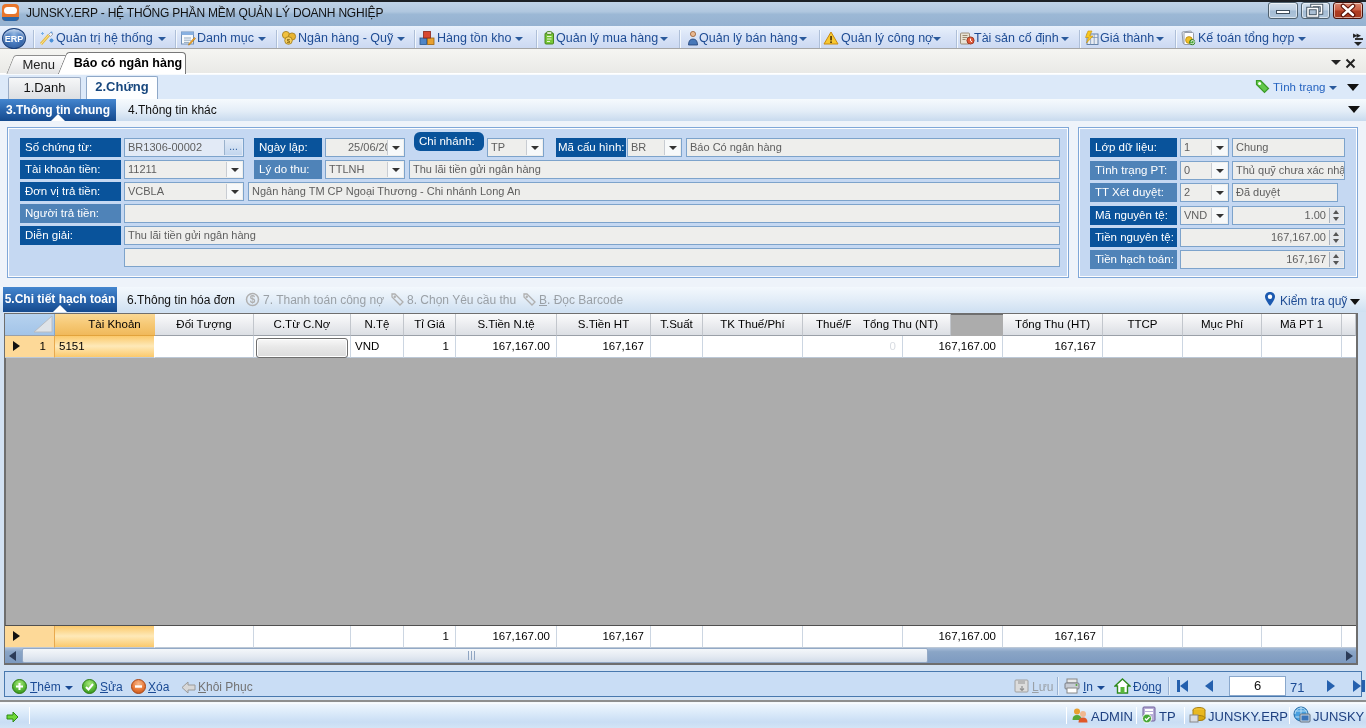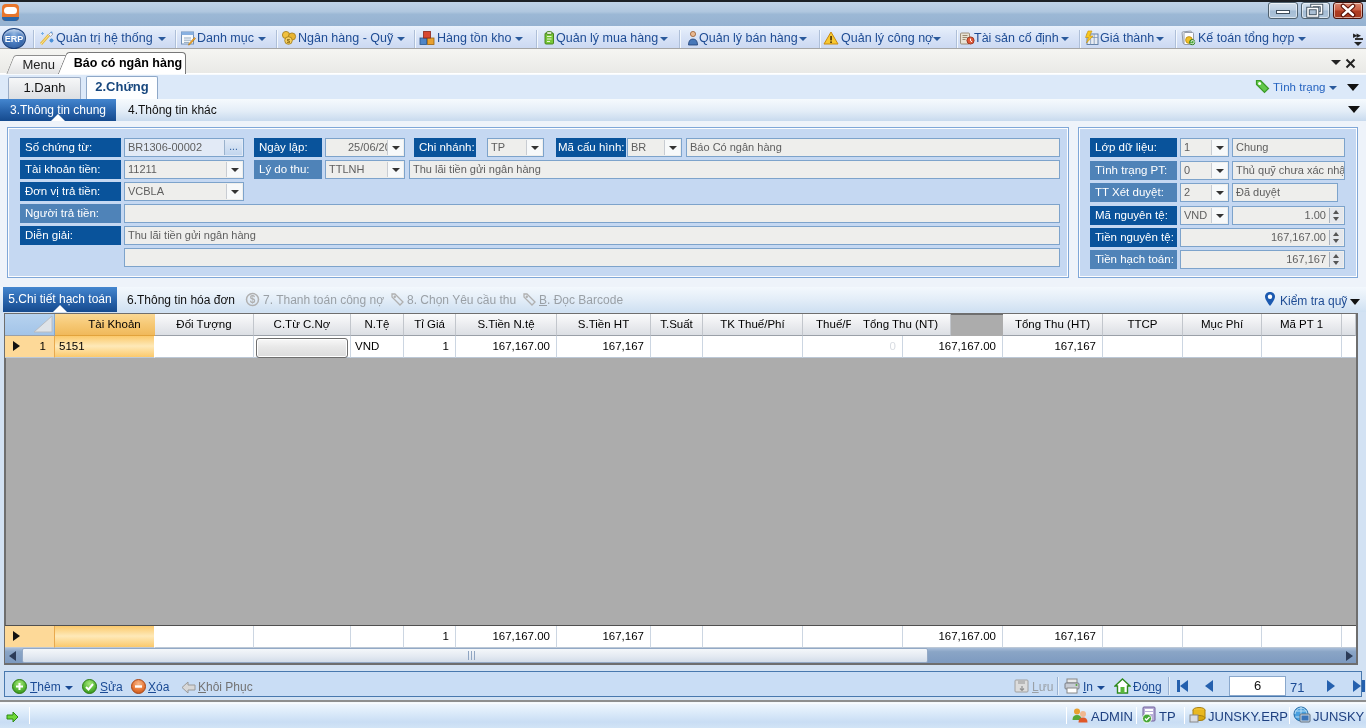--- a/index.html
+++ b/index.html
@@ -34,21 +34,21 @@
 #tabactive span{position:relative;display:block;text-align:center;font-size:12.5px;font-weight:bold;color:#000;line-height:21px;}
 #s1caret{left:1331px;top:60px;width:0;height:0;border-left:5px solid transparent;border-right:5px solid transparent;border-top:5px solid #222;}
 
 
 #strip2{left:0;top:74px;width:1366px;height:25px;background:#dce9f9;border-top:1px solid #f7fafd;}
 .t2{top:77px;height:22px;border:1px solid #9cadc6;border-bottom:none;border-radius:2px 2px 0 0;font-size:13px;text-align:center;box-sizing:border-box;}
 #t2a{left:8px;width:73px;background:linear-gradient(#f6f7f8,#dcdfe3);color:#111;line-height:20px;}
 #t2b{left:86px;width:72px;background:#fdfeff;color:#17477e;font-weight:bold;line-height:20px;border-color:#8ea8c8;top:76px;height:23px;}
 
 #strip3{left:0;top:99px;width:1366px;height:22px;background:linear-gradient(#f6fafd 0%,#e3edf7 55%,#c8daee 100%);}
-.bluetab{background:linear-gradient(#4486cf 0%,#2a66ae 50%,#154a8e 100%);color:#fff;font-weight:normal;font-size:12px;text-align:center;}
+.bluetab{background:linear-gradient(#4486cf 0%,#2a66ae 50%,#154a8e 100%);color:#fff;font-weight:bold;font-size:12px;text-align:center;}
 .notch{width:0;height:0;border-left:7px solid transparent;border-right:7px solid transparent;border-bottom:7px solid #fff;}
 #tab3a{left:0px;top:99px;width:116px;height:22px;line-height:22px;}
 #tab3b{left:128px;top:99px;width:160px;height:22px;line-height:22px;font-size:12px;color:#111;text-align:left;}
 #s3caret{left:1348px;top:106px;width:0;height:0;border-left:6px solid transparent;border-right:6px solid transparent;border-top:7px solid #111;}
 
 #content{left:0;top:121px;width:1366px;height:166px;background:#eef3fa;}
 .panel{background:#c5d8f2;border:1px solid #7fa7d8;box-shadow:0 0 0 1px #fdfdfe inset;}
 #panelL{left:7px;top:127px;width:1062px;height:151px;}
 #panelR{left:1078px;top:127px;width:280px;height:151px;}
 .lbl{position:absolute;height:19px;line-height:19px;color:#fff;font-size:11.5px;padding-left:5px;box-sizing:border-box;white-space:nowrap;overflow:hidden;}
@@ -77,20 +77,21 @@
 </style>
 </head>
 <body>
 <div id="root">
 <div class="abs" id="titlebar"></div>
 <div class="abs" id="topline"></div>
 <div class="abs" id="appicon">
       <div class="cl"></div>
       <div class="bd"></div>
     </div>
+<div class="abs" id="titletext">JUNSKY.ERP - HỆ THỐNG PHẦN MỀM QUẢN LÝ DOANH NGHIỆP</div>
 <div class="abs winbtn" id="btnmin">
       <div class="abs minbar"></div>
     </div>
 <div class="abs winbtn" id="btnmax"><svg width="27" height="15">
         <rect x="10" y="2.5" width="9.5" height="7.5" fill="none" stroke="#3c4c5a" stroke-width="3.4"></rect>
         <rect x="10" y="2.5" width="9.5" height="7.5" fill="none" stroke="#fff" stroke-width="1.6"></rect>
         <rect x="6" y="5.5" width="9.5" height="7.5" fill="#a9bed3" stroke="#3c4c5a" stroke-width="3.4"></rect>
         <rect x="6" y="5.5" width="9.5" height="7.5" fill="none" stroke="#fff" stroke-width="1.6"></rect>
       </svg></div>
 <div class="abs winbtn" id="btnclose">
@@ -224,32 +225,33 @@
 <div class="abs notch" style="left:51px;top:114px;"></div>
 <div class="abs" id="tab3b">4.Thông tin khác</div>
 <div class="abs" id="s3caret"></div>
 <div class="abs" id="content"></div>
 <div class="abs panel" id="panelL"></div>
 <div class="abs panel" id="panelR"></div>
 <div class="lbl dark" style="left:20px;top:138px;width:101px;">Số chứng từ:</div>
 <div class="inp" style="left:124px;top:138px;width:120px;background:#e2eaf6;">BR1306-00002<div style="position:absolute;right:1px;top:1px;width:17px;height:15px;background:linear-gradient(#dfe9f6,#c2d6ee);border-left:1px solid #9ab2cc;color:#2a5a9c;font-size:10px;text-align:center;line-height:13px;">...</div></div>
 <div class="lbl dark" style="left:254px;top:138px;width:68px;">Ngày lập:</div>
 <div class="inp" style="left:325px;top:138px;width:80px;padding-left:22px;">25/06/2013<div class="dd"></div></div>
-<div class="lbl dark" style="left:414px;top:138px;width:62px;">Chi nhánh:</div>
+<div class="lbl dark" style="left:414px;top:132px;width:70px;border-radius:6px;">Chi nhánh:</div>
 <div class="inp" style="left:487px;top:138px;width:57px;">TP<div class="dd"></div></div>
 <div class="lbl dark" style="left:556px;top:138px;width:70px;padding-left:2px;">Mã cấu hình:</div>
 <div class="inp" style="left:627px;top:138px;width:55px;">BR<div class="dd"></div></div>
 <div class="inp" style="left:686px;top:138px;width:374px;">Báo Có ngân hàng</div>
 <div class="lbl dark" style="left:20px;top:160px;width:101px;">Tài khoản tiền:</div>
 <div class="inp" style="left:124px;top:160px;width:120px;">11211<div class="dd"></div></div>
 <div class="lbl lite" style="left:254px;top:160px;width:68px;">Lý do thu:</div>
 <div class="inp" style="left:325px;top:160px;width:80px;">TTLNH<div class="dd"></div></div>
 <div class="inp" style="left:409px;top:160px;width:651px;">Thu lãi tiền gửi ngân hàng</div>
 <div class="lbl dark" style="left:20px;top:182px;width:101px;">Đơn vị trả tiền:</div>
 <div class="inp" style="left:124px;top:182px;width:120px;">VCBLA<div class="dd"></div></div>
+<div class="inp" style="left:248px;top:182px;width:812px;">Ngân hàng TM CP Ngoại Thương - Chi nhánh Long An</div>
 <div class="lbl lite" style="left:20px;top:204px;width:101px;">Người trả tiền:</div>
 <div class="inp" style="left:124px;top:204px;width:936px;"></div>
 <div class="lbl dark" style="left:20px;top:226px;width:101px;">Diễn giải:</div>
 <div class="inp" style="left:124px;top:226px;width:936px;">Thu lãi tiền gửi ngân hàng</div>
 <div class="inp" style="left:124px;top:248px;width:936px;"></div>
 <div class="lbl dark" style="left:1090px;top:138px;width:87px;">Lớp dữ liệu:</div>
 <div class="inp" style="left:1180px;top:138px;width:49px;">1<div class="dd"></div></div>
 <div class="inp" style="left:1232px;top:138px;width:113px;">Chung</div>
 <div class="lbl lite" style="left:1090px;top:161px;width:87px;">Tình trạng PT:</div>
 <div class="inp" style="left:1180px;top:161px;width:49px;">0<div class="dd"></div></div>

